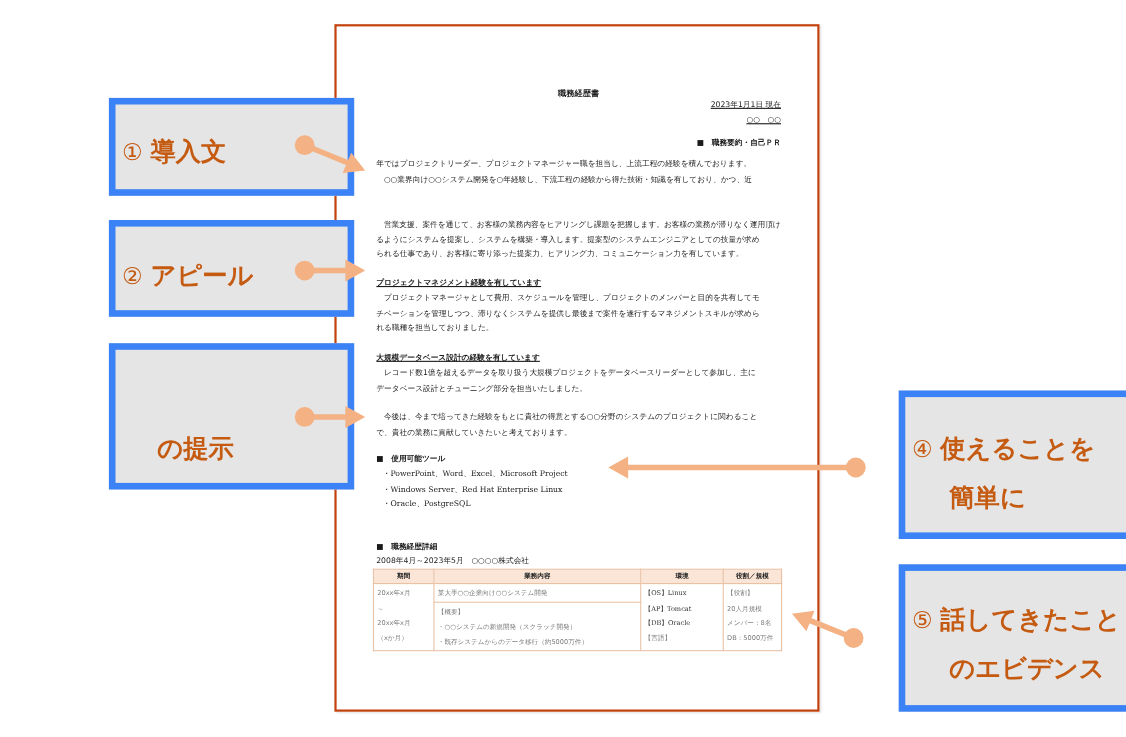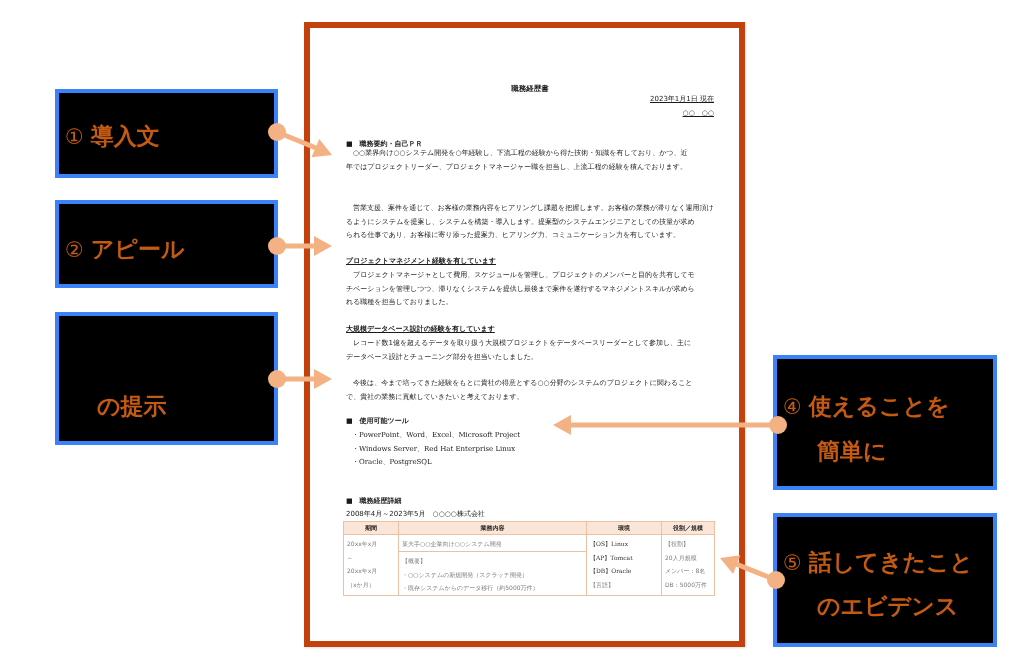--- a/index.html
+++ b/index.html
@@ -3,21 +3,21 @@
 <meta charset="utf-8">
 <style>
   html, body { margin:0; padding:0; }
   body {
     width:1024px; height:670px; position:relative; overflow:hidden;
     background:#ffffff; font-family:"DejaVu Sans", sans-serif;
   }
   
   .page {
     position:absolute; left:304px; top:22px; width:441px; height:625px;
-    background:#fff; border:6px solid #c2410c; box-sizing:border-box;
+    background:#fff; border:2px solid #c2410c; box-sizing:border-box;
     box-shadow:1px 1px 2px rgba(0,0,0,0.12);
     font-family:"DejaVu Sans", sans-serif; font-size:7px; color:#1a1a1a;
   }
   .blk { position:absolute; left:36px; width:368px; }
   .ln { height:13.5px; line-height:13.5px; white-space:nowrap; overflow:hidden; }
   .ind { padding-left:7px; }
   .title { text-align:center; font-weight:bold; font-size:7.5px; }
   .right { text-align:right;text-decoration:underline; }
   .sec { font-weight:bold; }
   .sub { font-weight:bold; text-decoration:underline; }
@@ -30,43 +30,43 @@
   }
   .tbl th, .tbl td { border:1px solid #e9c2a6; padding:0 3px; vertical-align:top; }
   .tbl th { background:#FBE5D6; height:12px; line-height:12px; font-weight:bold; text-align:center; color:#222; }
   .tbl td .cl { height:13.5px; line-height:13.5px; white-space:nowrap; overflow:hidden; }
   .tbl td { padding-top:2px; }
   .c-grey { color:#7a7a7a; }
   .c-dark { color:#333; font-family:"DejaVu Serif", serif; }
 
   
   .callout {
-    position:absolute; border:4px solid #3b82f6; box-sizing:border-box; background:#000000;
+    position:absolute; border:6px solid #3b82f6; box-sizing:border-box; background:#e5e5e5;margin-left:44px;
   }
   .cline {
     position:absolute; height:30px; line-height:30px; white-space:nowrap;
     color:#C55A11; font-weight:bold; font-size:23px;
   }
   .num { font-weight:normal; font-size:21px; margin-right:7px; color:#C55A11; }
 
   svg.arrows { position:absolute; left:0; top:0; width:1024px; height:670px; pointer-events:none; }
 </style>
 </head>
 <body>
 
 <div class="page">
 
   <div class="blk ln title" style="top:54px;">職務経歴書</div>
   <div class="blk ln right" style="top:65px;">2023年1月1日 現在</div>
   <div class="blk ln right" style="top:79px;">○○　○○</div>
 
-  <div class="blk ln sec" style="top:110px;">■　職務要約・自己ＰＲ</div>
+  <div class="blk ln sec" style="top:100px;text-align:right;">■　職務要約・自己ＰＲ</div>
   <div class="blk" style="top:119px;">
+    <div class="ln">年ではプロジェクトリーダー、プロジェクトマネージャー職を担当し、上流工程の経験を積んでおります。</div>
     <div class="ln ind">○○業界向け○○システム開発を○年経験し、下流工程の経験から得た技術・知識を有しており、かつ、近</div>
-    <div class="ln">年ではプロジェクトリーダー、プロジェクトマネージャー職を担当し、上流工程の経験を積んでおります。</div>
   </div>
 
   <div class="blk" style="top:174px;">
     <div class="ln ind">営業支援、案件を通じて、お客様の業務内容をヒアリングし課題を把握します。お客様の業務が滞りなく運用頂け</div>
     <div class="ln">るようにシステムを提案し、システムを構築・導入します。提案型のシステムエンジニアとしての技量が求め</div>
     <div class="ln">られる仕事であり、お客様に寄り添った提案力、ヒアリング力、コミュニケーション力を有しています。</div>
   </div>
 
   <div class="blk ln sub" style="top:227px;">プロジェクトマネジメント経験を有しています</div>
   <div class="blk" style="top:241px;">

